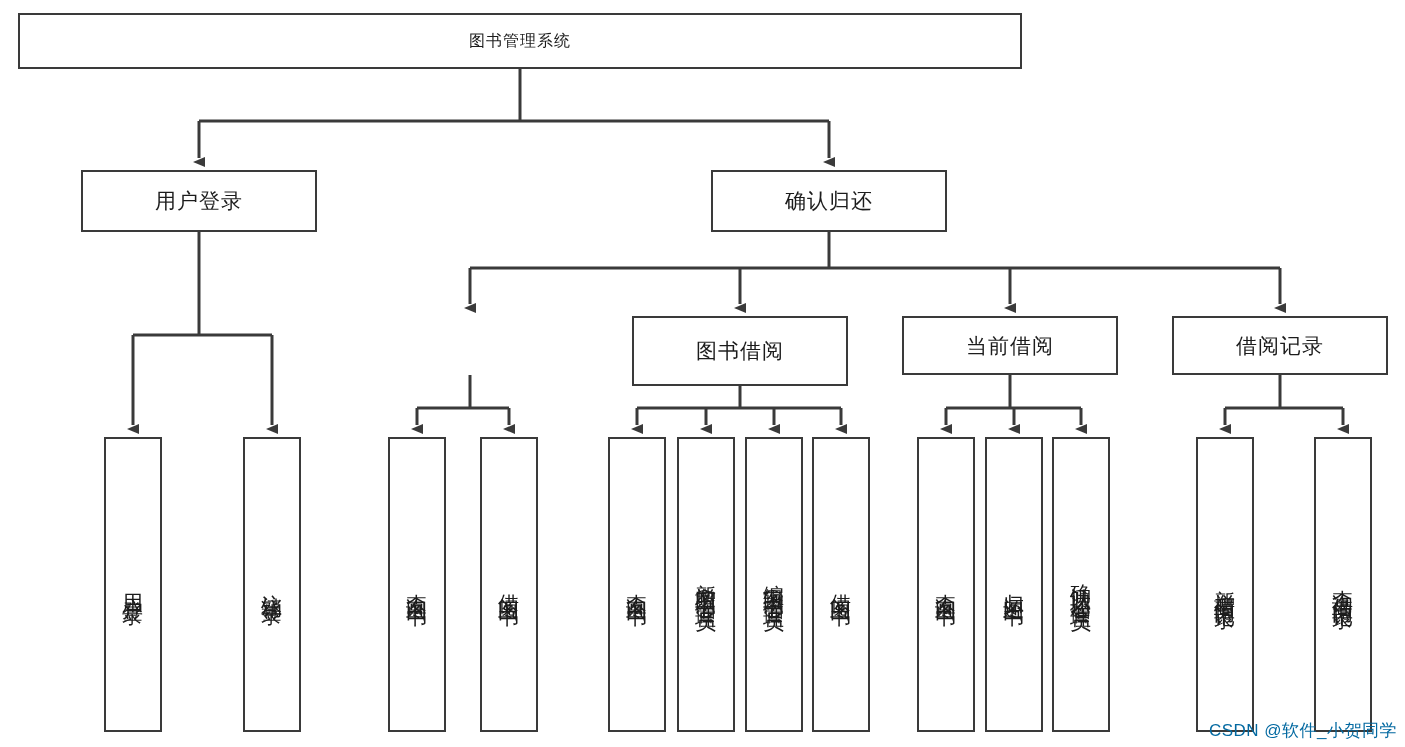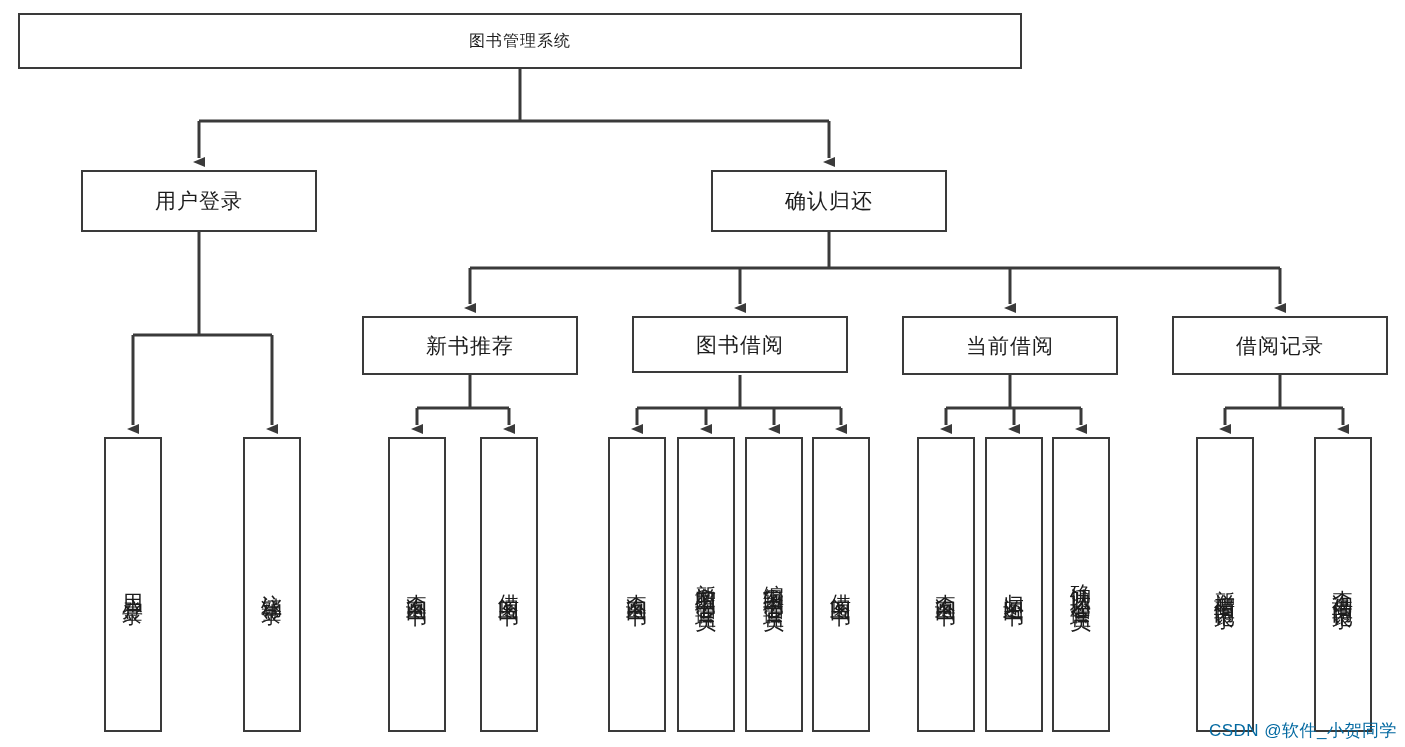--- a/index.html
+++ b/index.html
@@ -129,24 +129,21 @@
     <span>图书管理系统</span>
   </div>
 
   <div class="node horiz" style="left: 81px; top: 170px; width: 236px; height: 62px;">
     <span>用户登录</span>
   </div>
   <div class="node horiz" style="left: 711px; top: 170px; width: 236px; height: 62px;">
     <span>确认归还</span>
   </div>
 
-  <div class="node horiz" style="left: 362px; top: 316px; width: 216px; height: 59px;">
-    <span>新书推荐</span>
-  </div>
-  <div class="node horiz" style="left: 632px; top: 316px; width: 216px; height: 57px; font-family: Liberation Serif, serif;">
+  <div class="node horiz" style="left: 632px; top: 316px; width: 216px; height: 70px; font-family: Liberation Serif, serif;">
     <span>图书借阅</span>
   </div>
   <div class="node horiz" style="left: 902px; top: 316px; width: 216px; height: 59px;">
     <span>当前借阅</span>
   </div>
   <div class="node horiz" style="left: 1172px; top: 316px; width: 216px; height: 59px;">
     <span>借阅记录</span>
   </div>
 
   <div class="node vert" style="left: 104px; top: 437px; width: 58px; height: 295px;">

